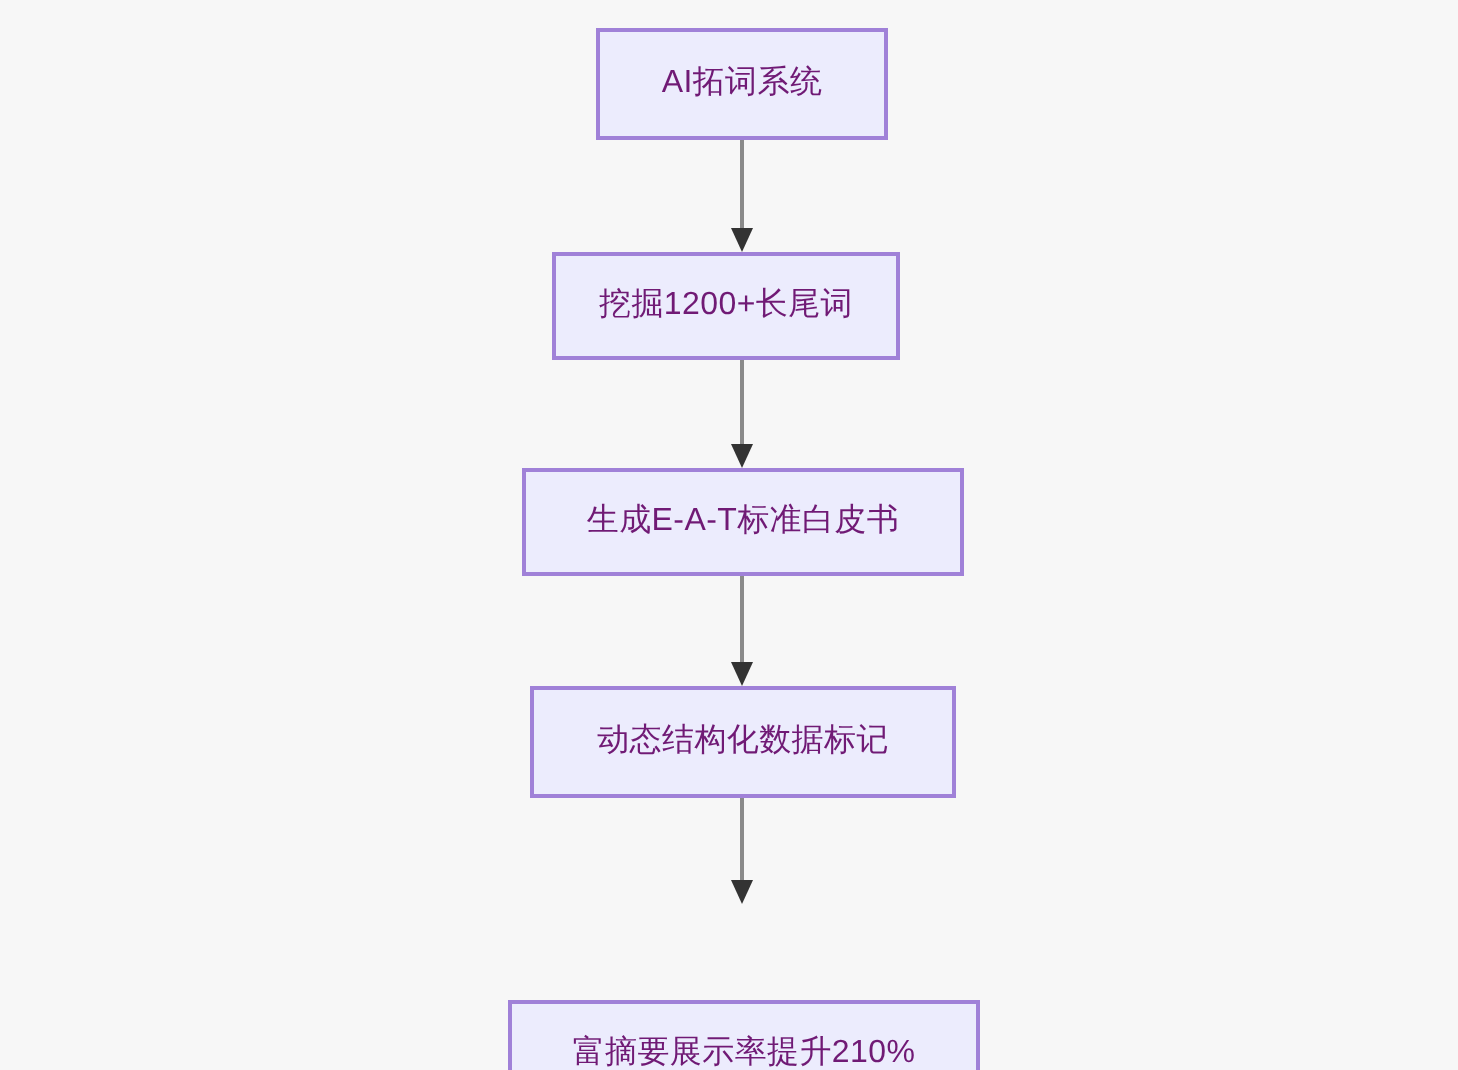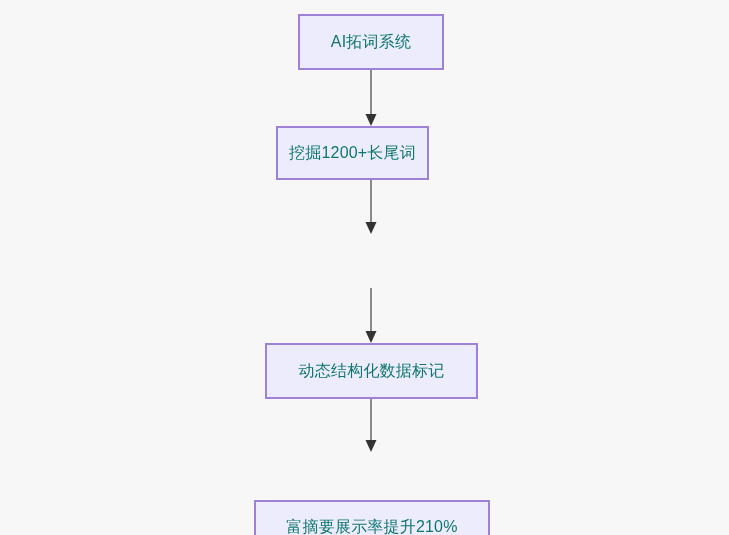--- a/index.html
+++ b/index.html
@@ -20,21 +20,21 @@
   }
   .flow-node {
     position: absolute;
     box-sizing: border-box;
     background: #ececfd;
     border: 2px solid #a081d8;
     border-radius: 0;
     display: flex;
     align-items: center;
     justify-content: center;
-    color: #0f766e;
+    color: #701a75;
     font-size: 16px;
     line-height: 1.2;
     letter-spacing: 0.2px;
     white-space: nowrap;
   }
   .flow-edge {
     position: absolute;
     left: 0;
     top: 0;
     width: 729px;
@@ -69,20 +69,21 @@
       <polygon class="edge-head" points="371,343 365.5,331 376.5,331"></polygon>
     </g>
     <g>
       <line class="edge-line" x1="371" y1="396" x2="371" y2="443"></line>
       <polygon class="edge-head" points="371,452 365.5,440 376.5,440"></polygon>
     </g>
   </svg>
 
   <div class="flow-node" id="n0" style="left: 298px; top: 14px; width: 146px; height: 56px;">AI拓词系统</div>
 
-  <div class="flow-node" id="n1" style="left: 276px; top: 126px; width: 153px; height: 54px;">挖掘1200+长尾词</div>
+  <div class="flow-node" id="n1" style="left: 276px; top: 126px; width: 174px; height: 54px;">挖掘1200+长尾词</div>
 
+  <div class="flow-node" id="n2" style="left: 261px; top: 234px; width: 221px; height: 54px;">生成E-A-T标准白皮书</div>
 
   <div class="flow-node" id="n3" style="left: 265px; top: 343px; width: 213px; height: 56px;">动态结构化数据标记</div>
 
   <div class="flow-node" id="n4" style="left: 254px; top: 452px; width: 236px; height: 54px; margin-top: 48px;">富摘要展示率提升210%</div>
 
 </div>
 
 </body></html>

